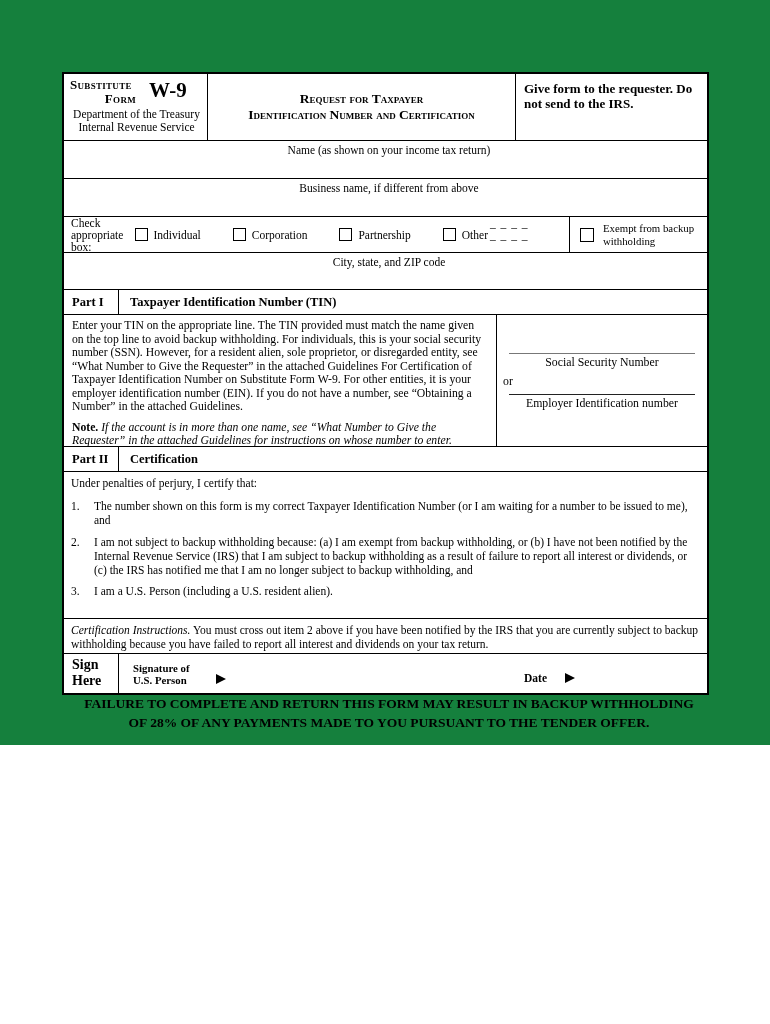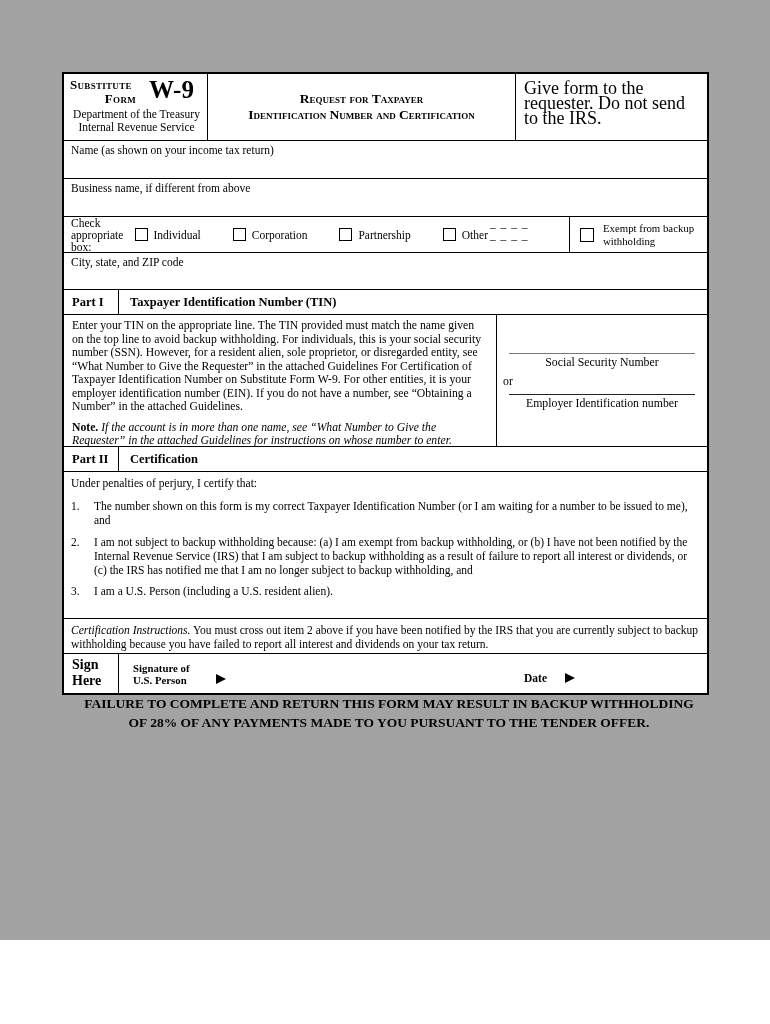--- a/index.html
+++ b/index.html
@@ -3,48 +3,48 @@
 <meta charset="utf-8">
 <style>
   * { margin:0; padding:0; box-sizing:border-box; }
   html,body { background:#ffffff; }
   body {
     width:770px; height:1024px;
     font-family:"Liberation Serif","DejaVu Serif",serif;
     color:#000;
     position:relative;
   }
-  .page { position:relative; width:770px; height:940px; background:#a3a3a3; }
+  .page { position:relative; width:770px; height:745px; background:#15803d; }
 
   .form {
     position:absolute; left:62px; top:72px; width:647px;
     border:2px solid #000; background:#fff;
   }
   .row { display:flex; border-top:1.5px solid #000; }
   .row:first-child { border-top:none; }
   .cell { position:relative; }
   .br { border-right:1.5px solid #000; }
 
   
   .header-row { height:66px; }
   .hdr-left { width:144px; padding:4px 4px 2px 6px; }
   .hdr-left-top { display:flex; align-items:flex-start; }
   .subform-col { width:76px; font-weight:bold; font-variant:small-caps; font-size:13px; line-height:14px; }
   .substitute { text-align:left; letter-spacing:0.3px; }
   .form-word { text-align:right; padding-right:10px; letter-spacing:0.3px; }
-  .w9 { font-size:25px; font-weight:bold; line-height:28px; margin-left:3px; margin-top:-2px; }
+  .w9 { font-size:21px; font-weight:bold; line-height:28px; margin-left:3px; margin-top:-2px; }
   .dept { font-size:11.5px; line-height:13px; text-align:center; margin-top:2px; }
 
   .hdr-center { width:308px; display:flex; flex-direction:column; justify-content:center; align-items:center;
     font-weight:bold; font-variant:small-caps; font-size:13.5px; line-height:16px; text-align:center; }
 
-  .hdr-right { flex:1; padding:7px 8px; font-weight:normal; font-size:18px; line-height:15px; }
-
-  
-  .field-row { display:block; }
+  .hdr-right { flex:1; padding:7px 8px; font-weight:bold; font-size:13px; line-height:15px; }
+
+  
+  .field-row { display:block;text-align:center; }
   .name-row { height:38px; }
   .business-row { height:38px; }
   .city-row { height:37px; }
   .field-label { font-size:11.5px; padding:3px 0 0 7px; }
 
   
   .check-row { height:36px; }
   .check-left { flex:1; display:flex; align-items:center; padding-left:7px; font-size:11.5px; }
   .check-caption { margin-right:4px; }
   .cb-item { display:flex; align-items:center; margin-right:32px; }

